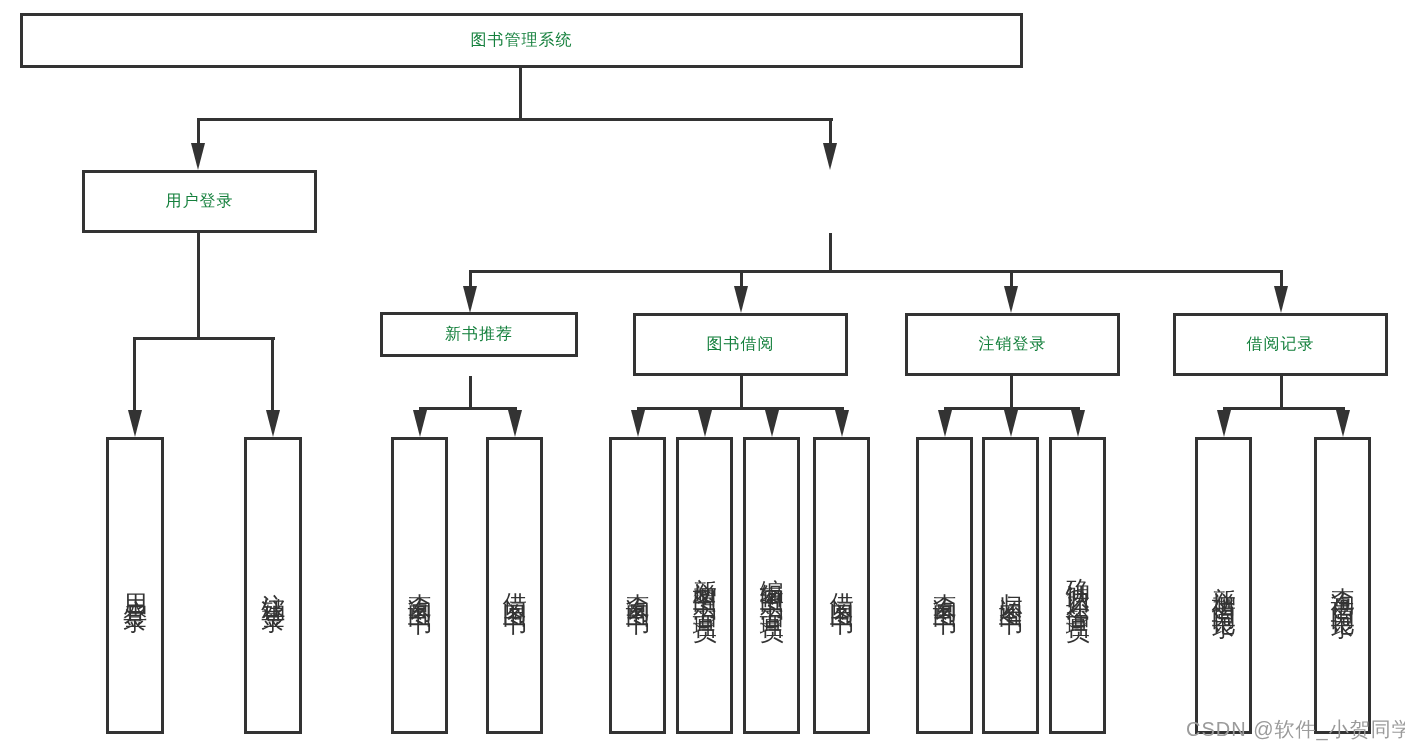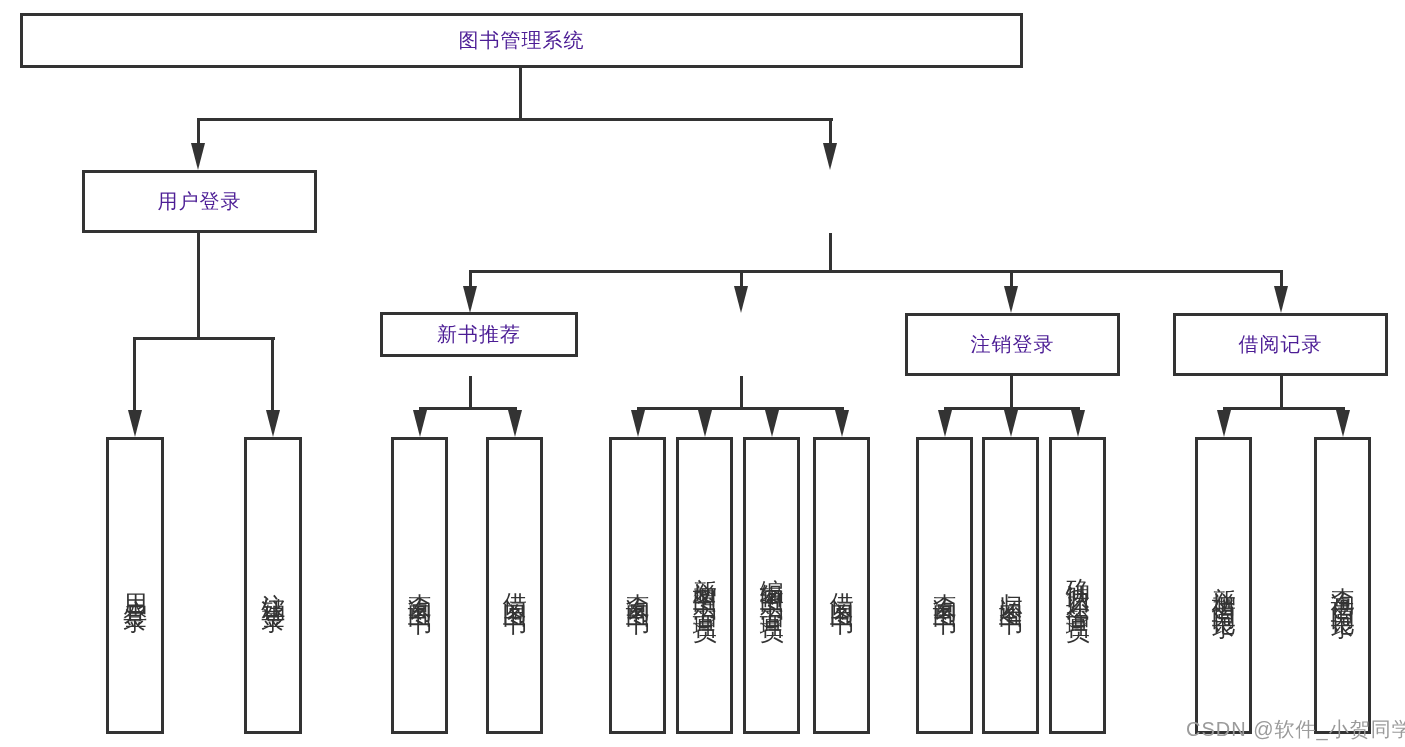--- a/index.html
+++ b/index.html
@@ -15,23 +15,23 @@
     background:#ffffff;
     border:3px solid #333333;
     box-sizing:border-box;
     display:flex;
     align-items:center;
     justify-content:center;
     color:#333333;
     z-index:2;
   }
   .hlabel {
-    font-size:20px;
+    font-size:16px;
     letter-spacing:1px;
-    color:#4c1d95;
+    color:#15803d;
     white-space:nowrap;
   }
   .vlabel {
     writing-mode:vertical-rl;
     text-orientation:mixed;
     font-size:24px;
     letter-spacing:6px;
     line-height:1.1;
     color:#333333;
     white-space:nowrap;
@@ -127,20 +127,23 @@
     <span class="hlabel">图书管理系统</span>
   </div>
 
   <div class="box" style="left:82px;top:170px;width:235px;height:63px;">
     <span class="hlabel">用户登录</span>
   </div>
 
   <div class="box" style="left:380px;top:312px;width:198px;height:45px;">
     <span class="hlabel">新书推荐</span>
   </div>
+  <div class="box" style="left:633px;top:313px;width:215px;height:63px;">
+    <span class="hlabel">图书借阅</span>
+  </div>
   <div class="box" style="left:905px;top:313px;width:215px;height:63px;">
     <span class="hlabel">注销登录</span>
   </div>
   <div class="box" style="left:1173px;top:313px;width:215px;height:63px;">
     <span class="hlabel">借阅记录</span>
   </div>
 
   <div class="box" style="left:106px;top:437px;width:58px;height:297px;">
     <span class="vlabel">用户登录</span>
   </div>

